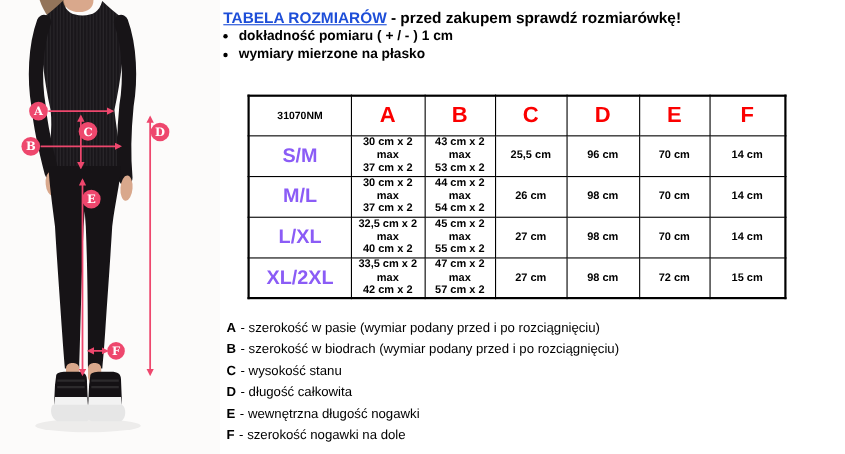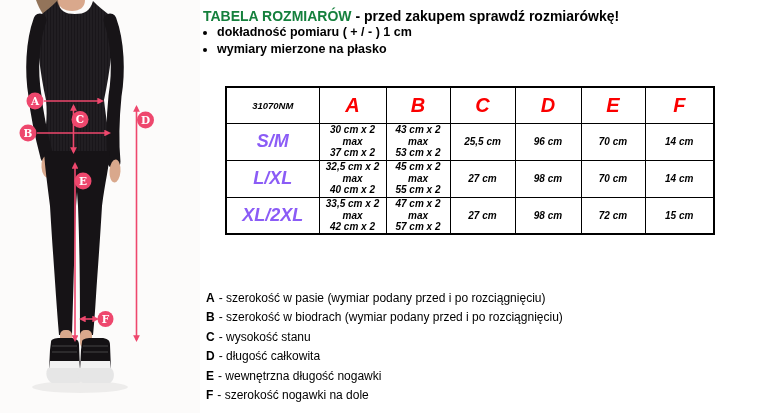--- a/index.html
+++ b/index.html
@@ -9,40 +9,40 @@
     font-family:"Liberation Sans", sans-serif;
     position:relative; overflow:hidden;
     color:#000;
   }
   .figure-wrap { position:absolute; left:0; top:0; width:200px; height:413px; }
 
   .title {
     position:absolute; left:203px; top:8px;
     font-size:14px; font-weight:bold; white-space:nowrap;
   }
-  .title .hl { color:#15803d; }
+  .title .hl { color:#1d4ed8; text-decoration:underline; }
 
   ul.bullets {
     position:absolute; left:200px; top:24px;
     margin:0; padding-left:17px;
     font-size:12.5px; font-weight:bold;
     list-style:disc;
   }
   ul.bullets li { line-height:17px; }
 
   table.size-table {
     position:absolute; left:225px; top:86px;
     border-collapse:collapse; table-layout:fixed;
     border:2px solid #000;
     background:#fff;
   }
   .size-table th, .size-table td {
     border:1px solid #000;
     text-align:center; vertical-align:middle;
-    padding:0; overflow:hidden;font-style:italic;
+    padding:0; overflow:hidden;
   }
   tr.hdr { height:36px; }
   tr.row { height:37px; }
   th.code { font-size:9.5px; font-weight:bold; color:#000; }
   th.col  { font-size:20px; font-weight:bold; color:#fb0000; }
   td.size { font-size:18px; font-weight:bold; color:#8b5cf6; }
   td.val  { font-size:10px; font-weight:bold; line-height:11.5px; white-space:pre-line; }
 
   .legend {
     position:absolute; left:206px; top:289px;
@@ -167,20 +167,33 @@
 37 cm x 2</td>
     <td class="val">43 cm x 2
 max
 53 cm x 2</td>
     <td class="val">25,5 cm</td>
     <td class="val">96 cm</td>
     <td class="val">70 cm</td>
     <td class="val">14 cm</td>
   </tr>
   <tr class="row">
+    <td class="size">M/L</td>
+    <td class="val">30 cm x 2
+max
+37 cm x 2</td>
+    <td class="val">44 cm x 2
+max
+54 cm x 2</td>
+    <td class="val">26 cm</td>
+    <td class="val">98 cm</td>
+    <td class="val">70 cm</td>
+    <td class="val">14 cm</td>
+  </tr>
+  <tr class="row">
     <td class="size">L/XL</td>
     <td class="val">32,5 cm x 2
 max
 40 cm x 2</td>
     <td class="val">45 cm x 2
 max
 55 cm x 2</td>
     <td class="val">27 cm</td>
     <td class="val">98 cm</td>
     <td class="val">70 cm</td>

